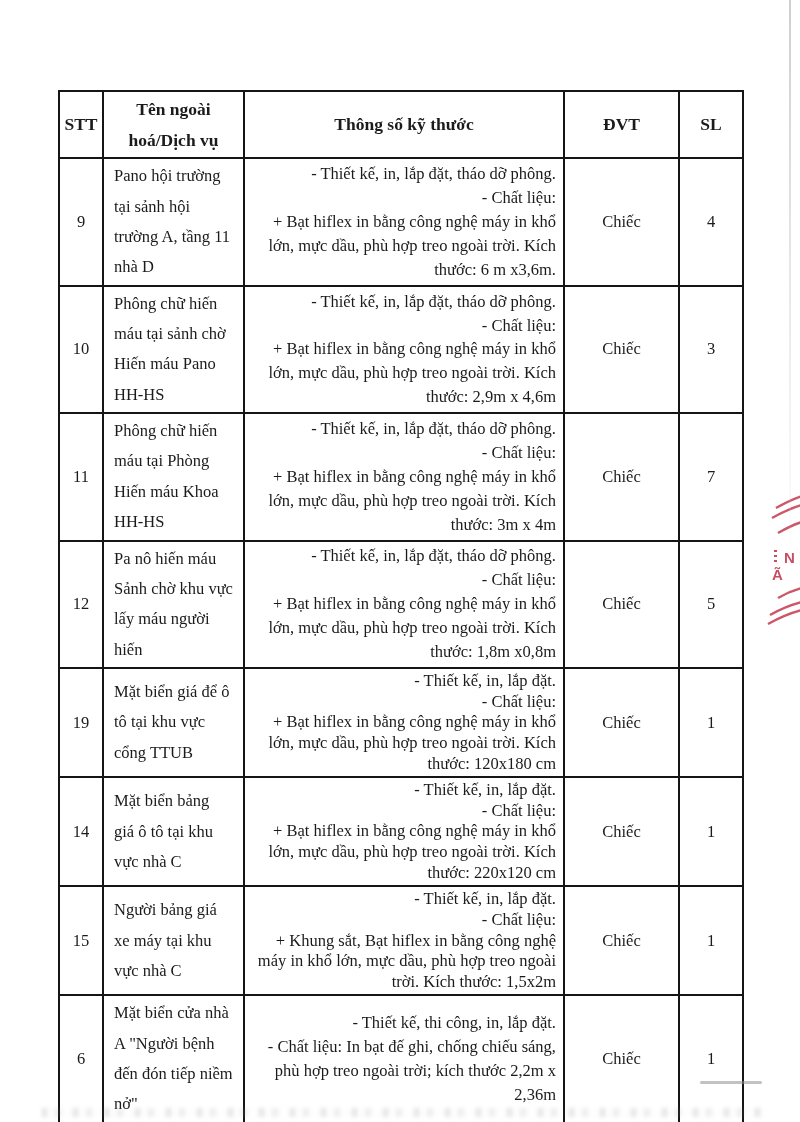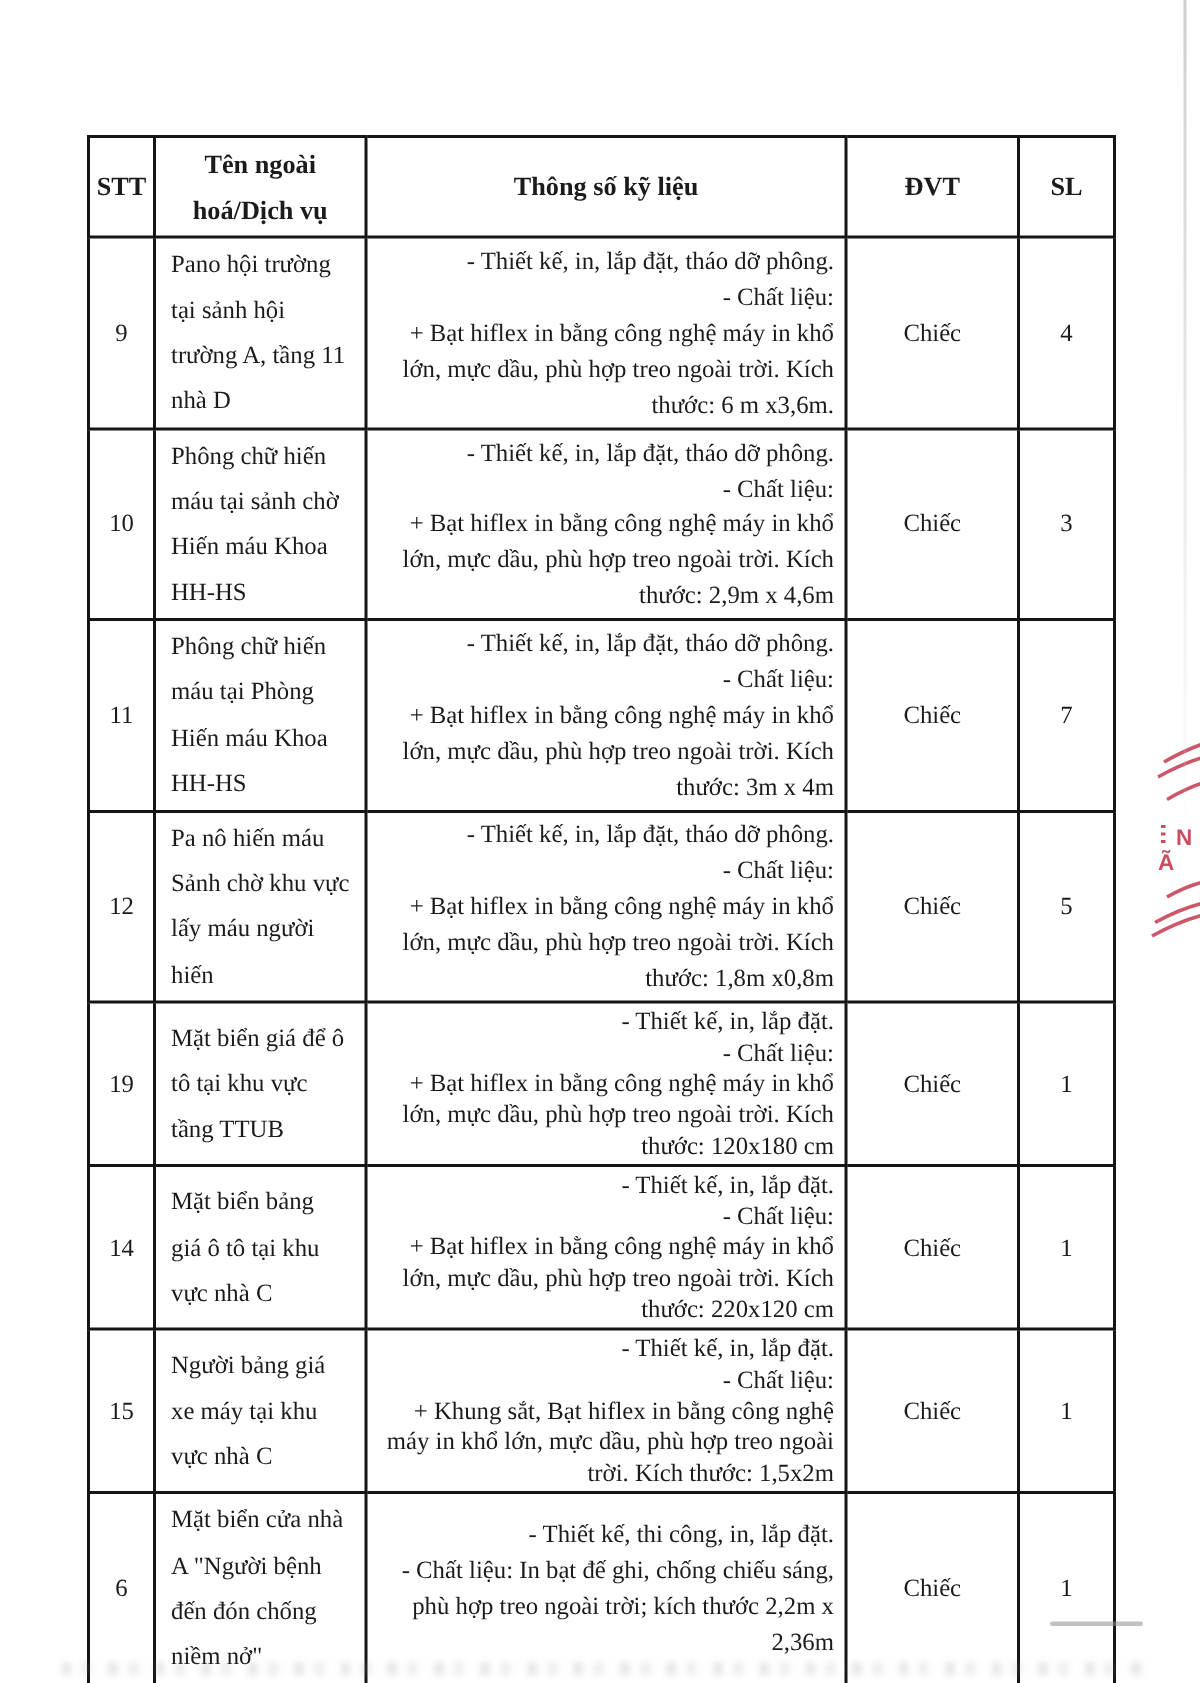--- a/index.html
+++ b/index.html
@@ -78,36 +78,36 @@
       <col style="width:44px">
         <col style="width:141px">
         <col style="width:320px">
         <col style="width:115px">
         <col style="width:64px">
     </colgroup>
     <tbody>
         <tr style="height:63px">
       <th>STT</th>
       <th>Tên ngoài hoá/Dịch vụ</th>
-      <th>Thông số kỹ liệu</th>
+      <th>Thông số kỹ thước</th>
       <th>ĐVT</th>
       <th>SL</th>
     </tr>
     <tr style="height:127px">
       <td class="c-stt">9</td>
       <td class="c-name">Pano hội trường tại sảnh hội trường A, tầng 11 nhà D</td>
       <td class="c-spec">- Thiết kế, in, lắp đặt, tháo dỡ phông.
 - Chất liệu:
 + Bạt hiflex in bằng công nghệ máy in khổ lớn, mực dầu, phù hợp treo ngoài trời. Kích thước: 6 m x3,6m.</td>
       <td class="c-unit">Chiếc</td>
       <td class="c-qty">4</td>
     </tr>
     <tr style="height:121px">
       <td class="c-stt">10</td>
-      <td class="c-name">Phông chữ hiến máu tại sảnh chờ Hiến máu Khoa HH-HS</td>
+      <td class="c-name">Phông chữ hiến máu tại sảnh chờ Hiến máu Pano HH-HS</td>
       <td class="c-spec">- Thiết kế, in, lắp đặt, tháo dỡ phông.
 - Chất liệu:
 + Bạt hiflex in bằng công nghệ máy in khổ lớn, mực dầu, phù hợp treo ngoài trời. Kích thước: 2,9m x 4,6m</td>
       <td class="c-unit">Chiếc</td>
       <td class="c-qty">3</td>
     </tr>
     <tr style="height:127px">
       <td class="c-stt">11</td>
       <td class="c-name">Phông chữ hiến máu tại Phòng Hiến máu Khoa HH-HS</td>
       <td class="c-spec">- Thiết kế, in, lắp đặt, tháo dỡ phông.
@@ -120,21 +120,21 @@
       <td class="c-stt">12</td>
       <td class="c-name">Pa nô hiến máu Sảnh chờ khu vực lấy máu người hiến</td>
       <td class="c-spec">- Thiết kế, in, lắp đặt, tháo dỡ phông.
 - Chất liệu:
 + Bạt hiflex in bằng công nghệ máy in khổ lớn, mực dầu, phù hợp treo ngoài trời. Kích thước: 1,8m x0,8m</td>
       <td class="c-unit">Chiếc</td>
       <td class="c-qty">5</td>
     </tr>
     <tr style="height:104px" class="tight">
       <td class="c-stt">19</td>
-      <td class="c-name">Mặt biển giá để ô tô tại khu vực tầng TTUB</td>
+      <td class="c-name">Mặt biển giá để ô tô tại khu vực cổng TTUB</td>
       <td class="c-spec">- Thiết kế, in, lắp đặt.
 - Chất liệu:
 + Bạt hiflex in bằng công nghệ máy in khổ lớn, mực dầu, phù hợp treo ngoài trời. Kích thước: 120x180 cm</td>
       <td class="c-unit">Chiếc</td>
       <td class="c-qty">1</td>
     </tr>
     <tr style="height:101px" class="tight">
       <td class="c-stt">14</td>
       <td class="c-name">Mặt biển bảng giá ô tô tại khu vực nhà C</td>
       <td class="c-spec">- Thiết kế, in, lắp đặt.
@@ -147,21 +147,21 @@
       <td class="c-stt">15</td>
       <td class="c-name">Người bảng giá xe máy tại khu vực nhà C</td>
       <td class="c-spec">- Thiết kế, in, lắp đặt.
 - Chất liệu:
 + Khung sắt, Bạt hiflex in bằng công nghệ máy in khổ lớn, mực dầu, phù hợp treo ngoài trời. Kích thước: 1,5x2m</td>
       <td class="c-unit">Chiếc</td>
       <td class="c-qty">1</td>
     </tr>
     <tr style="height:122px">
       <td class="c-stt">6</td>
-      <td class="c-name">Mặt biển cửa nhà A "Người bệnh đến đón chống niềm nở"</td>
+      <td class="c-name">Mặt biển cửa nhà A "Người bệnh đến đón tiếp niềm nở"</td>
       <td class="c-spec">- Thiết kế, thi công, in, lắp đặt.
 - Chất liệu: In bạt đế ghi, chống chiếu sáng, phù hợp treo ngoài trời; kích thước 2,2m x 2,36m</td>
       <td class="c-unit">Chiếc</td>
       <td class="c-qty">1</td>
     </tr>
   </tbody>
     </table>
 
   <svg class="stamp" viewBox="0 0 38 160" xmlns="http://www.w3.org/2000/svg">
     <g stroke="#c23a50" stroke-width="2.4" fill="none" opacity="0.85">

